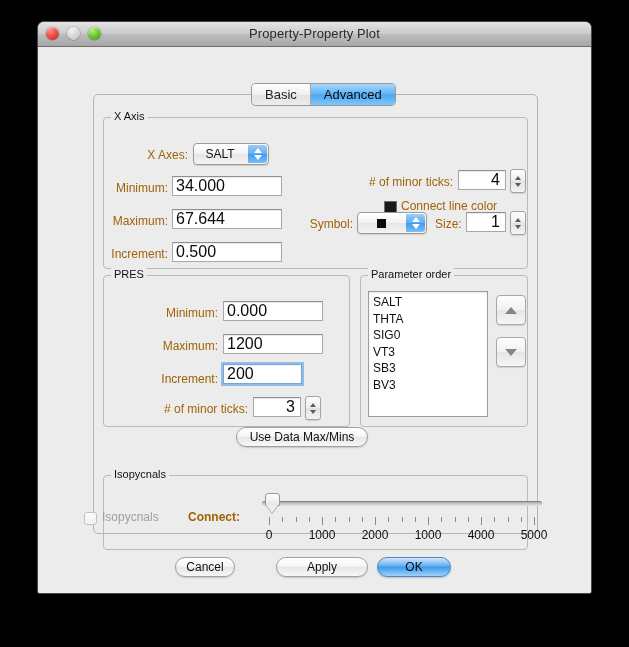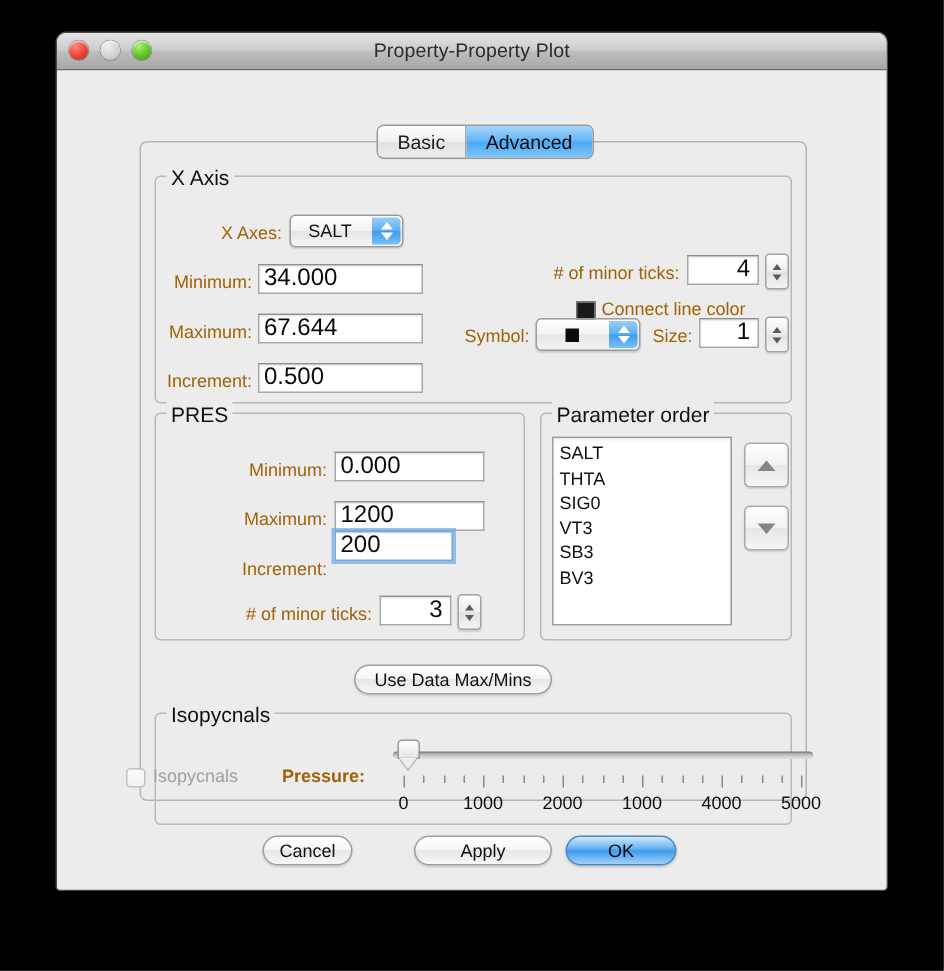--- a/index.html
+++ b/index.html
@@ -110,21 +110,21 @@
     border: 1px solid #b9b9b9;
     border-radius: 4px;
     background: transparent;
   }
   .group-title {
     position: absolute;
     top: -8px;
     left: 7px;
     padding: 0 3px;
     background: #ececec;
-    font-size: 14px;
+    font-size: 11px;
     color: #111;
   }
 
   
   .lbl {
     position: absolute;
     font-size: 12px;
     color: #a16207;
     white-space: nowrap;
   }
@@ -436,21 +436,21 @@
         <div class="group-title">PRES</div>
       </div>
 
       <div class="lbl right" style="left:70px; top:259px; width:110px;">Minimum:</div>
       <div class="tf" style="left:185px; top:254px; width:100px;">0.000</div>
 
       <div class="lbl right" style="left:70px; top:292px; width:110px;">Maximum:</div>
       <div class="tf" style="left:185px; top:287px; width:100px;">1200</div>
 
       <div class="lbl right" style="left:70px; top:325px; width:110px;">Increment:</div>
-      <div class="tf focused" style="left:185px; top:307px; width:79px;">200</div>
+      <div class="tf focused" style="left:185px; top:317px; width:79px;">200</div>
 
       <div class="lbl right" style="left:60px; top:355px; width:150px;"># of minor ticks:</div>
       <div class="tf num" style="left:215px; top:350px; width:48px;">3</div>
       <div class="stepper" style="left:267px; top:349px;">
         <span class="su"></span>
           <span class="sd"></span>
       </div>
 
       <div class="group" style="left:322px; top:228px; width:166px; height:150px;">
         <div class="group-title">Parameter order</div>
@@ -465,30 +465,30 @@
         <div class="li">BV3</div>
       </div>
 
       <div class="arrowbtn" style="left:458px; top:248px;">
         <span class="au"></span>
       </div>
       <div class="arrowbtn" style="left:458px; top:290px;">
         <span class="ad"></span>
       </div>
 
-      <div class="pill" style="left:198px; top:396px; width:132px;">Use Data Max/Mins</div>
+      <div class="pill" style="left:198px; top:380px; width:132px;">Use Data Max/Mins</div>
 
       <div class="group" style="left:65px; top:428px; width:423px; height:73px;">
         <div class="group-title">Isopycnals</div>
       </div>
 
       <div class="checkbox" style="left:46px; top:465px;"></div>
       <div class="lbl dim" style="left:64px; top:463px;">Isopycnals</div>
 
-      <div class="lbl bold" style="left:150px; top:463px;">Pressure:</div>
+      <div class="lbl bold" style="left:150px; top:463px;">Connect:</div>
 
       <div class="slider-wrap" style="left:224px; top:445px; width:280px; height:50px;">
         <div class="slider-track" style="width:280px;"></div>
         <div class="slider-knob" id="pslider-knob" style="left: 3.18px;">
           <div class="kbody"></div>
           <div class="ktip"></div>
         </div>
         <div class="tickrow" id="ptickrow" style="left:0; top:25px; width:280px; height:9px;">
             <div class="tick major" style="left: 7px;"></div>
             <div class="tick minor" style="left: 20.25px;"></div>

